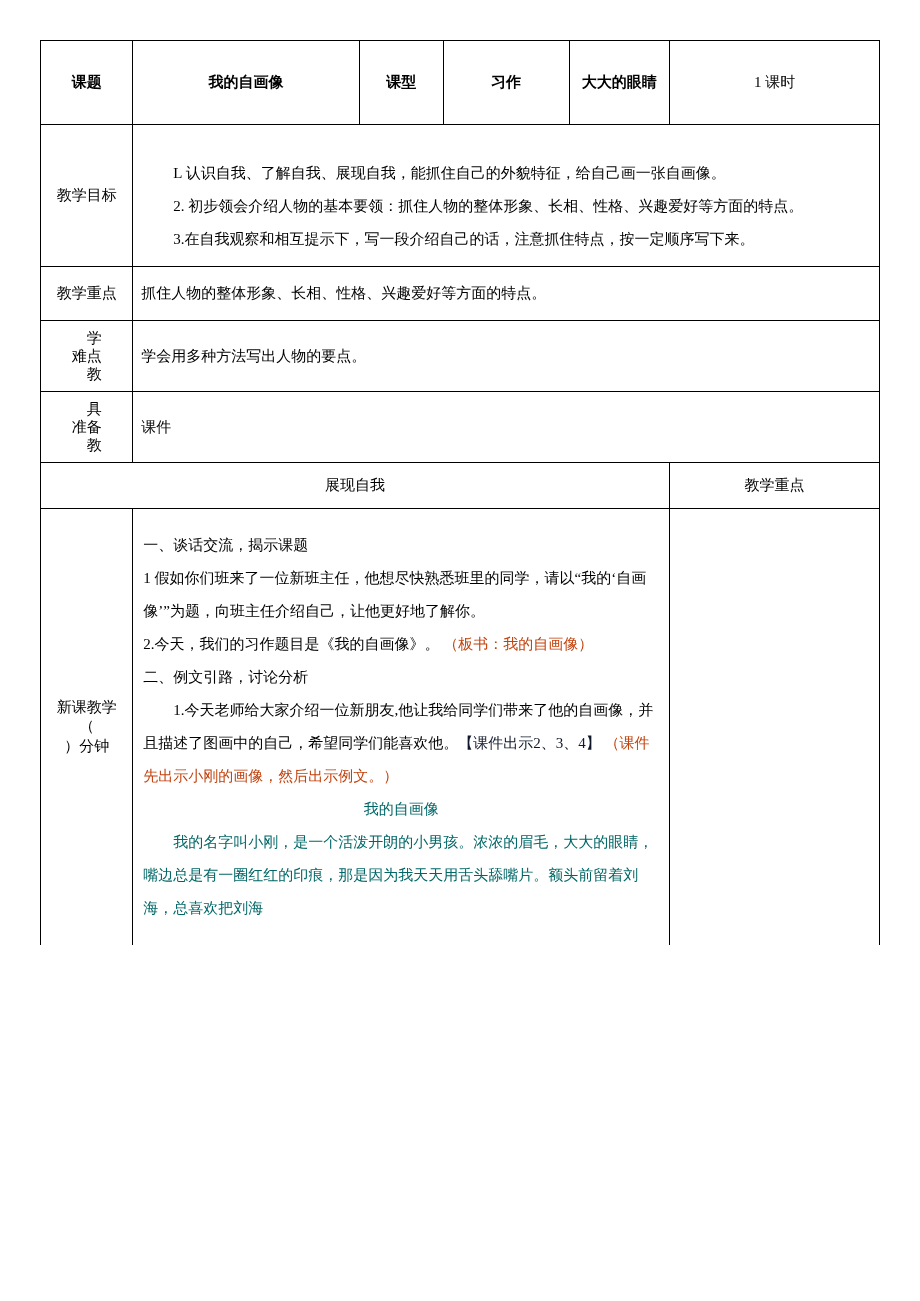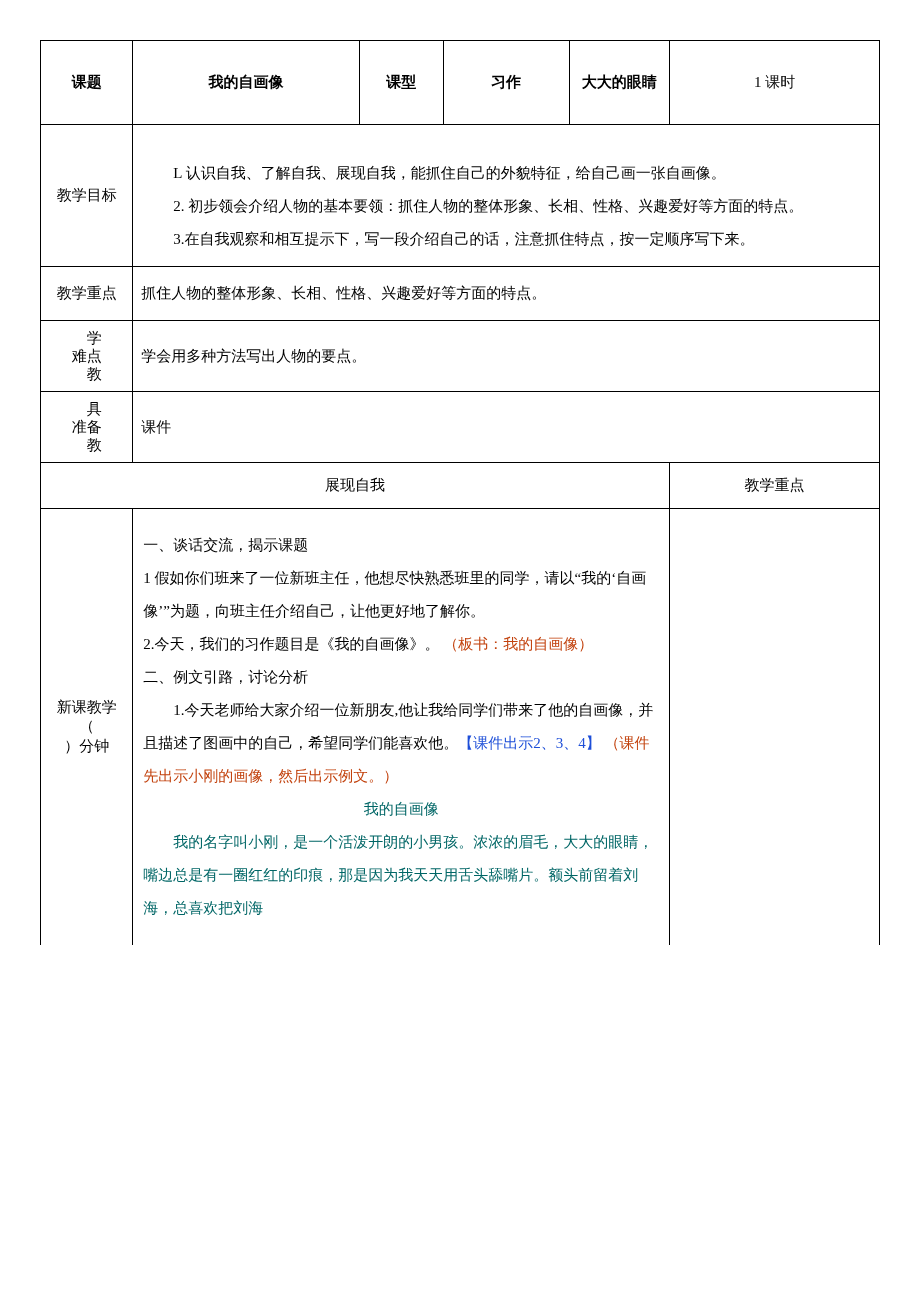--- a/index.html
+++ b/index.html
@@ -56,21 +56,21 @@
     flex-direction: column;
     align-items: center;
   }
   .stack .col span { line-height: 1.2; }
   
   .content-cell {
     padding: 20px 10px;
     vertical-align: top;
   }
   .red { color: #c2410c; }
-  .blue { color: #1d4ed8; }
+  .blue { color: #0f172a; }
   .green-dark { color: #006666; }
   .indent2 { text-indent: 2em; }
   .center-text { text-align: center; }
   p { margin: 0; }
 </style>
 </head>
 <body>
 
 <table>
   <colgroup>

